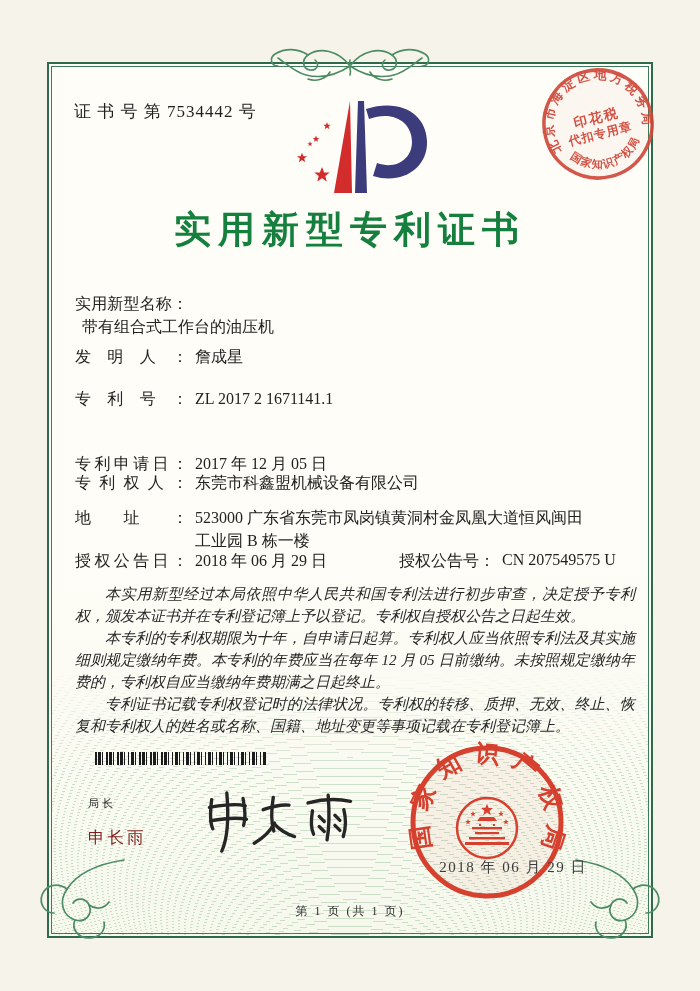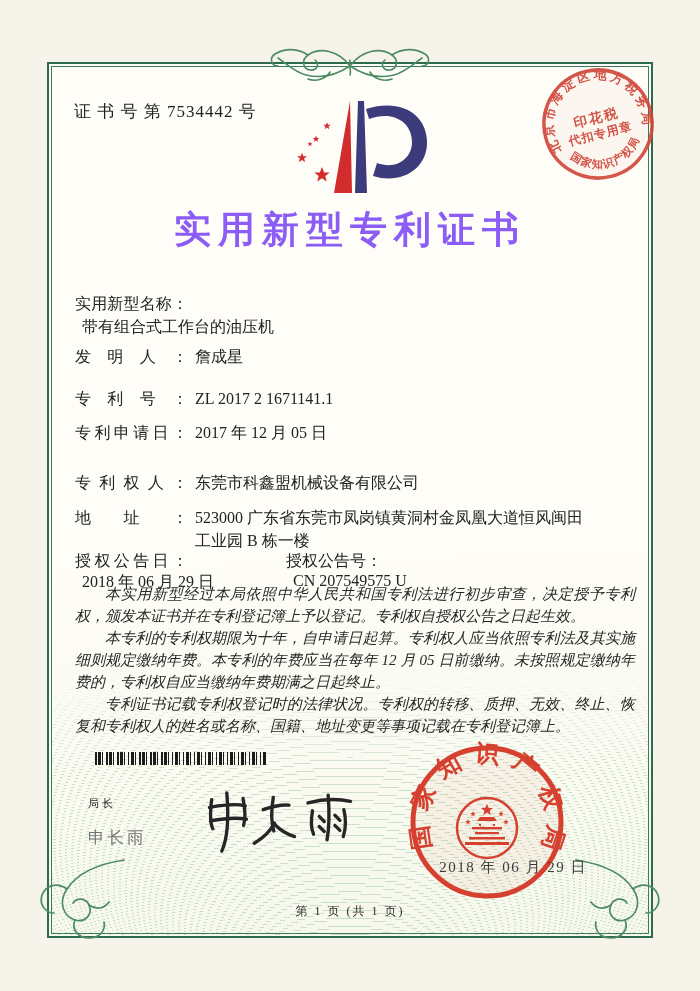--- a/index.html
+++ b/index.html
@@ -23,44 +23,44 @@
   .wave-band{
     position:absolute;left:51px;top:668px;width:598px;height:267px;
     background:repeating-radial-gradient(120% 90% at 50% 140%,
       rgba(100,165,110,.30) 0 1px, rgba(100,165,110,0) 1px 8px);
     -webkit-mask-image:linear-gradient(to bottom,transparent,#000 40%);
     mask-image:linear-gradient(to bottom,transparent,#000 40%);
   }
   .cert-no{position:absolute;left:74px;top:100px;font-size:17px;letter-spacing:1px;color:#1f1f1f;}
   .title{
     position:absolute;left:0;right:0;top:205px;text-align:center;
-    font-size:37px;font-weight:600;letter-spacing:7px;color:#8b5cf6;
+    font-size:37px;font-weight:600;letter-spacing:7px;color:#15803d;
   }
   .fields{position:absolute;left:75px;top:0;width:565px;font-size:16px;}
   .frow{position:absolute;display:flex;align-items:flex-start;line-height:1.45;}
   .flabel{width:113px;flex:none;text-align:justify;text-align-last:justify;-moz-text-align-last:justify;}
   .fvalue{margin-left:7px;}
   .addr .fvalue{max-width:400px;}
   .grant{position:absolute;left:75px;top:551px;width:565px;font-size:16px;display:flex;}
-  .grant .cell{display:flex;flex-direction:column;}
+  .grant .cell{display:flex;}
   .grant .cell.right{margin-left:72px;}
   .paras{
     position:absolute;left:75px;top:583px;width:560px;
     font-size:15px;line-height:22px;text-align:justify;font-style:italic;color:#262626;
   }
   .paras p{margin:0;text-indent:2em;}
   .barcode{
     position:absolute;left:95px;top:752px;width:172px;height:13px;
     background:repeating-linear-gradient(90deg,
       #1c1c1c 0 1.5px,transparent 1.5px 3px,
       #1c1c1c 3px 6px,transparent 6px 7px,
       #1c1c1c 7px 8px,transparent 8px 11px);
   }
   .officer-post{position:absolute;left:88px;top:796px;font-size:11px;letter-spacing:3px;color:#1d1d1d;}
-  .officer-name{position:absolute;left:88px;top:827px;font-size:16.5px;letter-spacing:3px;color:#737373;}
+  .officer-name{position:absolute;left:88px;top:827px;font-size:16.5px;letter-spacing:3px;color:#7f1d1d;}
   .signature{position:absolute;left:196px;top:776px;}
   .big-seal{position:absolute;left:405px;top:740px;}
   .seal-date{
     position:absolute;left:428px;top:858px;width:170px;text-align:center;
     font-size:15px;letter-spacing:1.5px;color:#3a3a3a;
   }
   .tax-stamp{position:absolute;left:539px;top:65px;transform:rotate(-14deg);opacity:.92;}
   .logo{position:absolute;left:272px;top:96px;}
   .footer{
     position:absolute;left:0;right:0;top:903px;text-align:center;
@@ -153,21 +153,21 @@
       <span class="fvalue">带有组合式工作台的油压机</span>
     </div>
     <div class="frow" style="top:345px;">
       <span class="flabel">发明人：</span>
       <span class="fvalue">詹成星</span>
     </div>
     <div class="frow" style="top:387px;">
       <span class="flabel">专利号：</span>
       <span class="fvalue">ZL 2017 2 1671141.1</span>
     </div>
-    <div class="frow" style="top:421px;align-items:center;">
+    <div class="frow" style="top:452px;align-items:center;">
       <span class="flabel">专利申请日：</span>
       <span class="fvalue">2017 年 12 月 05 日</span>
     </div>
     <div class="frow" style="top:471px;">
       <span class="flabel">专利权人：</span>
       <span class="fvalue">东莞市科鑫盟机械设备有限公司</span>
     </div>
     <div class="frow addr" style="top:506px;">
       <span class="flabel">地址：</span>
       <span class="fvalue">523000 广东省东莞市凤岗镇黄洞村金凤凰大道恒风闽田工业园 B 栋一楼</span>

